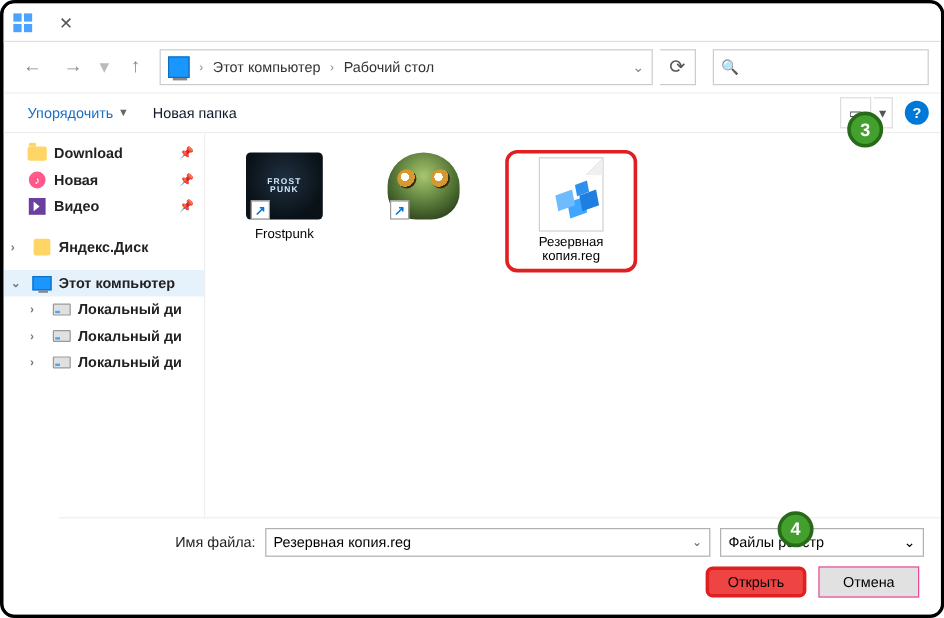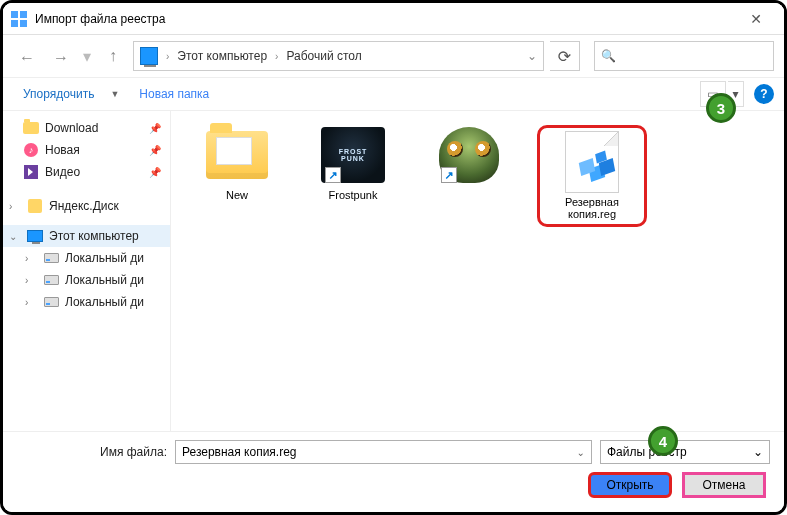--- a/index.html
+++ b/index.html
@@ -19,30 +19,30 @@
 .addr { flex: 1; height: 30px; border: 1px solid #ccc; display: flex; align-items: center; padding: 0 6px; gap: 6px; font-size: 12px; color: #333; }
 .addr .pcicon { width: 18px; height: 18px; background: #1a96ff; border: 1px solid #0e6fc0; position: relative; }
 .addr .pcicon::after { content:""; position:absolute; bottom:-3px; left:3px; width:12px; height:2px; background:#888; }
 .addr .chev { color: #888; font-size: 10px; margin: 0 2px; }
 .addr .drop { margin-left: auto; color: #888; }
 .refresh { width: 30px; height: 30px; border: 1px solid #ccc; border-left: none; display:flex; align-items:center; justify-content:center; color:#555; }
 .search { width: 180px; height: 30px; border: 1px solid #ccc; margin-left: 8px; display:flex; align-items:center; padding:0 6px; font-size: 12px; color:#888; gap:6px; }
 
 
 .toolbar { height: 34px; display: flex; align-items: center; padding: 0 10px; border-top: 1px solid #eee; border-bottom: 1px solid #eee; font-size: 12px; }
-.toolbar .org { color: #1a6fc4; padding: 4px 10px; display:flex; align-items:center; gap:16px; }
-.toolbar .nf { color: #3b82f6; padding: 4px 10px; }
+.toolbar .org { color: #1a6fc4; padding: 4px 10px; display:flex; align-items:center; gap:4px; }
+.toolbar .nf { color: #0f172a; padding: 4px 10px; }
 .toolbar .spacer { flex: 1; }
 .toolbar .view { width: 26px; height: 26px; border: 1px solid #ddd; display:flex; align-items:center; justify-content:center; color:#555; font-size:12px; margin-right:2px; }
 .toolbar .help { width: 20px; height: 20px; border-radius: 50%; background: #0078d7; color: #fff; display:flex; align-items:center; justify-content:center; font-size: 12px; font-weight:bold; margin-left: 8px; }
 
 
 .body { flex: 1; display: flex; overflow: hidden; }
 .sidebar { width: 168px; border-right: 1px solid #eee; padding: 6px 0; font-size: 12px; overflow: hidden; }
-.sbitem { display: flex; align-items: center; padding: 3px 8px 3px 20px; gap: 6px; white-space: nowrap; color: #222; }
+.sbitem { display: flex; align-items: center; padding: 3px 8px 3px 20px; gap: 6px; white-space: nowrap; color: #222; font-weight: bold; }
 .sbitem .pin { margin-left: auto; color: #999; font-size: 10px; }
 .sbitem.indent { padding-left: 36px; }
 .sbitem.sel { background: #e5f1fb; }
 .sbitem .exp { width: 10px; display:inline-block; color:#777; margin-left:-14px; margin-right:2px; font-size:10px; }
 .sbicon { width: 16px; height: 16px; display:inline-flex; align-items:center; justify-content:center; }
 .folder-y { width: 16px; height: 12px; background: #ffd666; border-radius: 2px; position:relative; }
 .folder-y::before { content:""; position:absolute; top:-3px; left:1px; width:6px; height:3px; background:#ffd666; border-radius:1px 1px 0 0; }
 .drive { width:15px; height:10px; background:#e0e0e0; border:1px solid #999; border-radius:1px; position:relative; }
 .drive::after { content:""; position:absolute; bottom:1px; left:1px; width:4px; height:2px; background:#4aa3ff; }
 .pc { width:16px; height:12px; background:#1a96ff; border:1px solid #0e6fc0; position:relative; }
@@ -69,50 +69,49 @@
 .regcube .c { position:absolute; width:14px; height:14px; background:#3fa7ff; transform: skewY(-20deg) skewX(10deg); }
 .regcube .c1 { left:10px; top:10px; }
 .regcube .c2 { left:20px; top:4px; background:#1e7fe0; }
 .regcube .c3 { left:0px; top:4px; background:#6ebcff; }
 .regcube .c4 { left:16px; top:-4px; width:10px; height:10px; background:#2d90ef; }
 
 .hl { border: 3px solid #e02020; border-radius: 10px; padding: 4px; }
 .hl-file { display:flex; flex-direction:column; align-items:center; width: 96px; }
 
 
-.footer { padding: 8px 14px 14px; display:flex; flex-direction:column; gap:8px; border-top:1px solid #eee; font-size:12px; }
+.footer { padding: 8px 14px 14px; display:flex; flex-direction:column; gap:8px; border-top:1px solid #eee; font-size:12px;margin-left:46px; }
 .row1 { display:flex; align-items:center; gap:8px; }
 .row1 .lbl { width: 150px; text-align:right; color:#222; }
 .row1 .combo { flex:1; height:24px; border:1px solid #b0b0b0; display:flex; align-items:center; padding:0 6px; background:#fff; }
 .row1 .combo .dd { margin-left:auto; color:#666; font-size:10px; }
 .row1 .filter { width: 170px; height:24px; border:1px solid #b0b0b0; display:flex; align-items:center; padding:0 6px; background:#fff; }
 .row2 { display:flex; justify-content:flex-end; gap:10px; padding-right:4px; }
-.btn { min-width: 84px; height:26px; border:3px solid #ec4899; background:#e1e1e1; display:flex; align-items:center; justify-content:center; font-size:12px; }
-.btn.open { border: 3px solid #e02020; border-radius:6px; background:#3b82f6; }
+.btn { min-width: 84px; height:26px; border:1px solid #ec4899; background:#e1e1e1; display:flex; align-items:center; justify-content:center; font-size:12px; }
+.btn.open { border: 3px solid #e02020; border-radius:6px; background:#ef4444; }
 
 
 .badge { position:absolute; width:30px; height:30px; border-radius:50%; background:#43a02f; border:3px solid #276b18; color:#fff; font-weight:bold; font-size:15px; display:flex; align-items:center; justify-content:center; z-index:10; }
 .badge.b3 { top: 90px; right: 48px; }
 .badge.b4 { bottom: 56px; right: 106px; }
 </style>
 </head>
 <body>
 
 <div class="win">
 
   <div class="titlebar">
     <span class="ticon">
       <svg width="16" height="16">
           <rect x="0" y="0" width="7" height="7" fill="#4aa3ff"></rect>
           <rect x="9" y="0" width="7" height="7" fill="#4aa3ff"></rect>
           <rect x="0" y="9" width="7" height="7" fill="#4aa3ff"></rect>
           <rect x="9" y="9" width="7" height="7" fill="#4aa3ff"></rect>
         </svg>
     </span>
-    <span class="ttext">Импорт файла реестра</span>
     <span class="close">✕</span>
   </div>
 
   <div class="navrow">
     <div class="navbtn">←</div>
     <div class="navbtn">→</div>
     <div class="navbtn sep">▾</div>
     <div class="navbtn">↑</div>
     <div class="addr">
       <span class="pcicon"></span>
@@ -197,28 +196,20 @@
       <div class="sbitem indent">
         <span class="exp">›</span>
         <span class="sbicon">
             <span class="drive"></span>
           </span>
         <span>Локальный ди</span>
       </div>
     </div>
 
     <div class="filearea">
-      <div class="fitem">
-        <div class="thumb">
-            <div class="bigfolder">
-              <div class="paper"></div>
-            </div>
-          </div>
-        <span>New</span>
-      </div>
       <div class="fitem">
         <div class="thumb">
           <div class="frost">FROST<br>PUNK</div>
           <div class="shortcut-arrow">↗</div>
         </div>
         <span>Frostpunk</span>
       </div>
       <div class="fitem">
         <div class="thumb">
           <div class="odd"></div>

